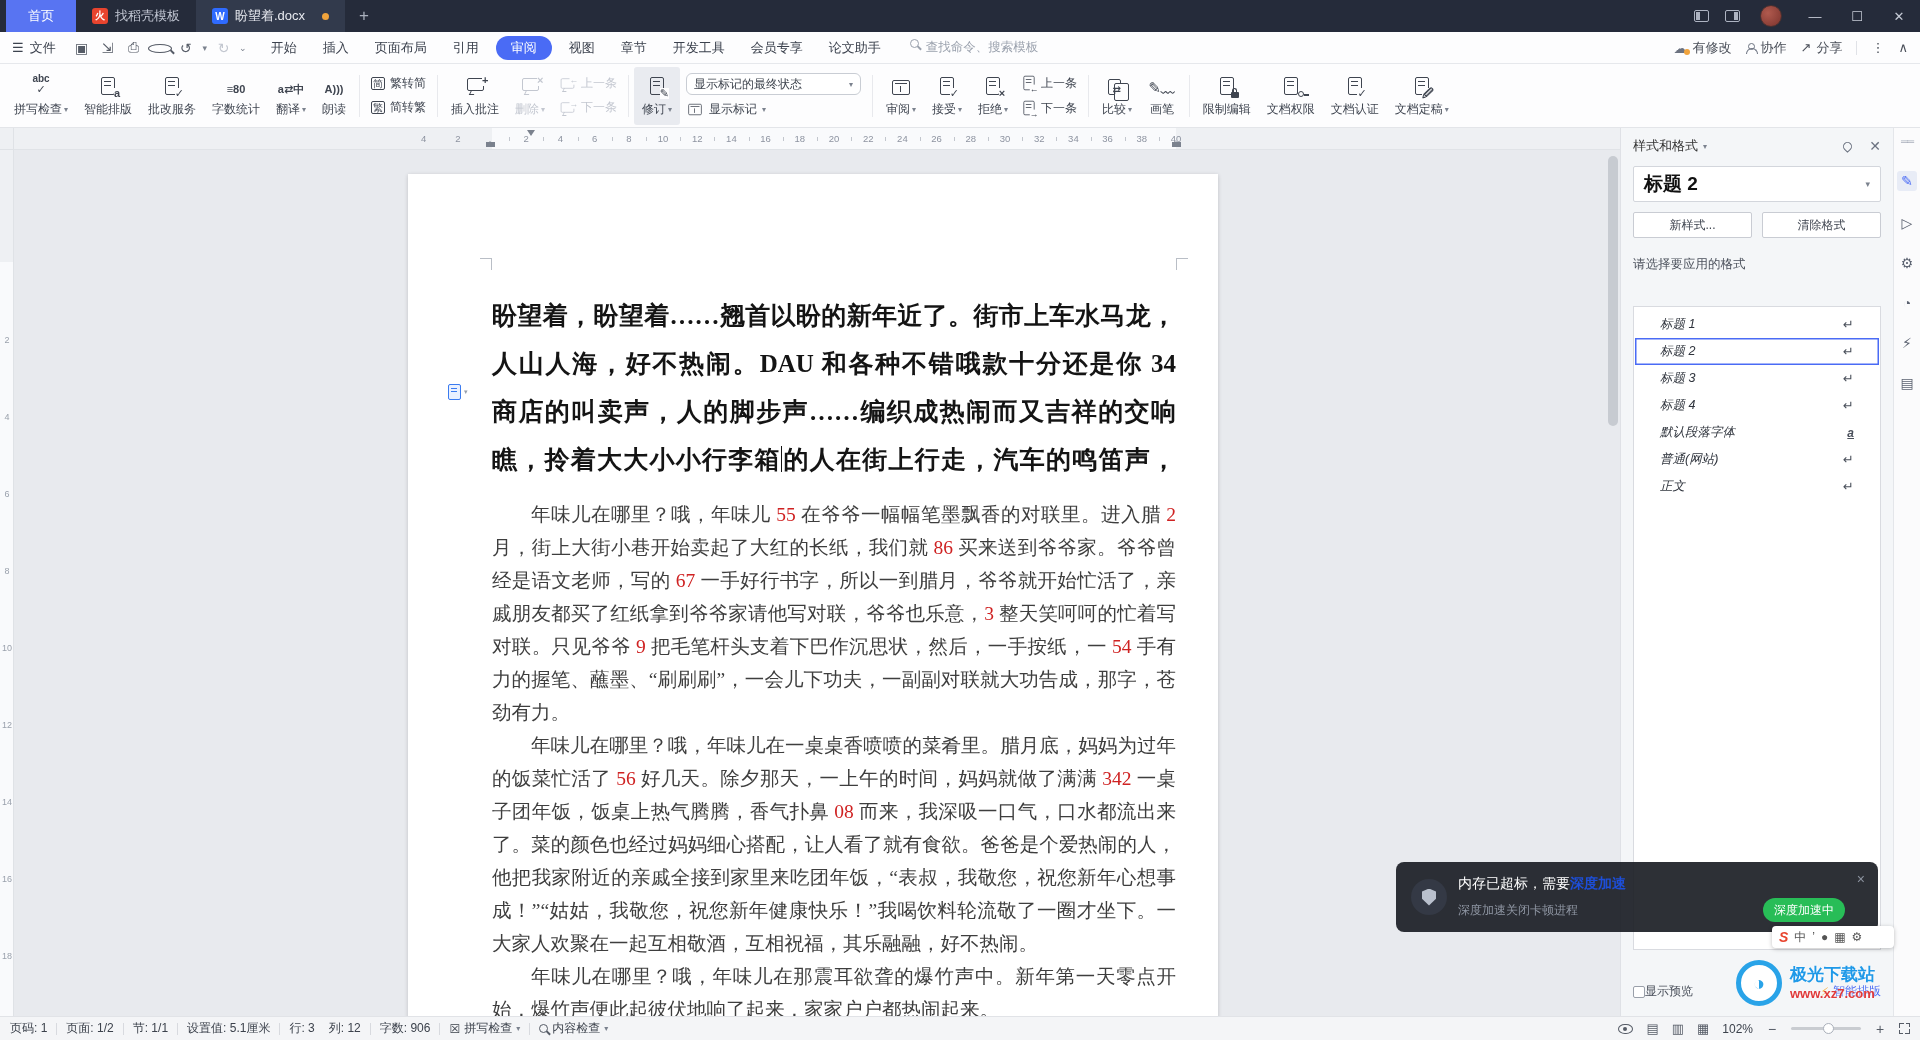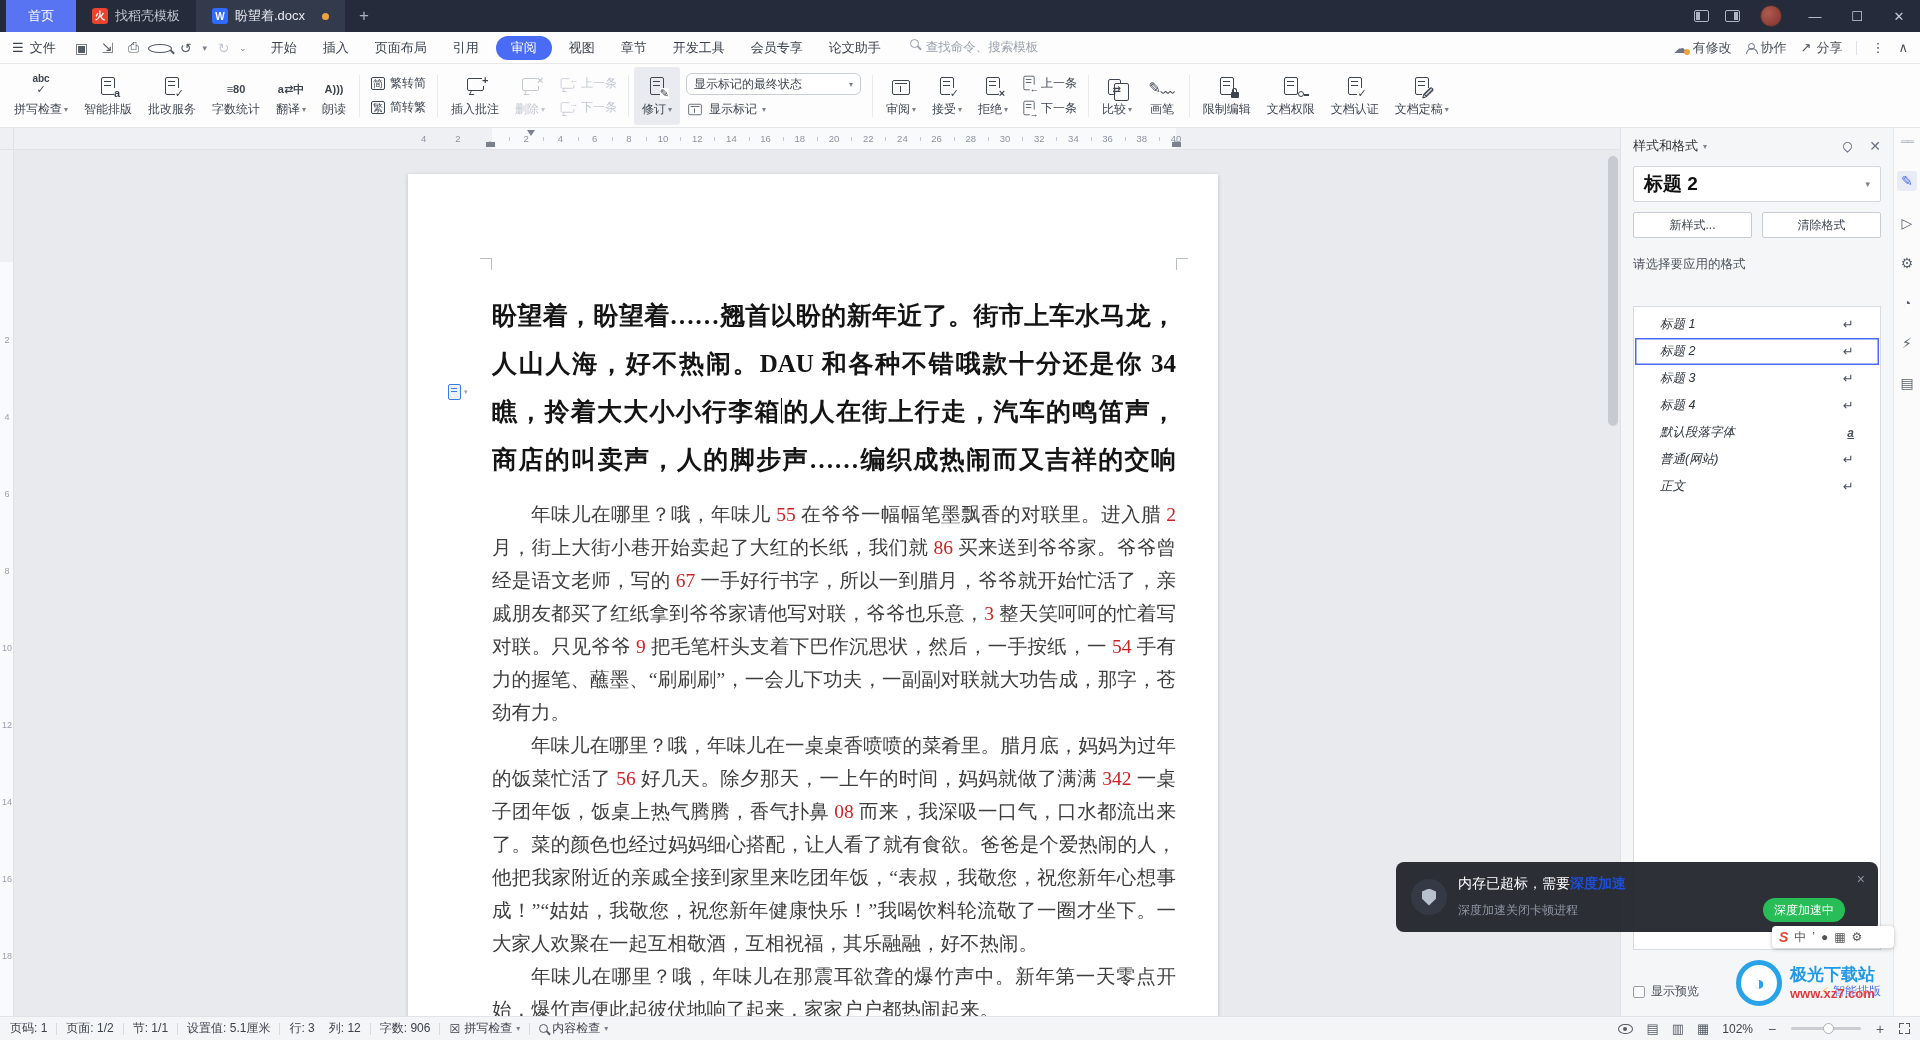--- a/index.html
+++ b/index.html
@@ -138,21 +138,21 @@
   .p-select{margin:2px 12px;height:36px;background:#fff;border:1px solid #d3d6dc;border-radius:2px;display:flex;align-items:center;padding:0 10px;font-size:19px;font-weight:700;color:#111;}
   .p-select b{margin-left:auto;font-size:9px;color:#7b828e;font-weight:400;}
   .p-btns{display:flex;gap:10px;margin:10px 12px 0;}
   .p-btns button{flex:1;height:26px;background:#fff;border:1px solid #c9ccd3;border-radius:2px;font-size:12px;color:#3f4550;font-family:inherit;}
   .p-hint{margin:18px 12px 8px;color:#4a505b;}
   .p-list{position:absolute;left:12px;right:12px;top:178px;bottom:66px;background:#fff;border:1px solid #d9dbe0;padding-top:4px;overflow:hidden;}
   .p-item{height:27px;display:flex;align-items:center;padding:0 25px;color:#2f343d;margin:0 1px;position:relative;font-style:italic;}
   .p-item .mk{margin-left:auto;color:#4a505b;font-size:13px;}
   .p-item .mk.a{font-weight:700;text-decoration:underline;font-size:12px;}
   .p-item.sel{box-shadow:inset 0 0 0 1.5px #4a6bf5;}
-  .p-bottom{position:absolute;left:12px;right:12px;bottom:16px;display:flex;align-items:center;gap:6px;color:#4a505b;font-size:12px;}
+  .p-bottom{position:absolute;left:12px;right:12px;bottom:16px;display:flex;align-items:center;color:#4a505b;font-size:12px;}
   .chk{width:12px;height:12px;border:1px solid #9aa0aa;background:#fff;border-radius:2px;}
   .smart{margin-left:auto;display:flex;align-items:center;gap:4px;color:#4a6bf5;}
   .smart .zap{color:#f6a623;font-size:12px;}
 
   
   .rstrip{position:absolute;top:128px;right:0;width:27px;bottom:24px;background:#fbfbfc;border-left:1px solid #e4e6ea;display:flex;flex-direction:column;align-items:center;padding-top:8px;gap:24px;color:#5b6270;font-size:14px;}
   .rstrip .handle{font-size:10px;color:#aab0bb;letter-spacing:-1px;}
   .rstrip .act{background:#e8ecf6;border-radius:3px;padding:2px 4px;color:#4a6bf5;}
 
   
@@ -566,22 +566,22 @@
     <div class="page">
       <span class="cm l"></span>
       <span class="cm r"></span>
       <div class="doc-flag">
           <span class="pg"></span>
           <span class="cr">▾</span>
         </div>
       <div class="title" id="doc-title">
           <div class="tline"><span>盼望着，盼望着……翘首以盼的新年近了。街市上车水马龙，</span></div>
           <div class="tline"><span>人山人海，好不热闹。DAU 和各种不错哦款十分还是你 34</span></div>
+          <div class="tline"><span>商店的叫卖声，人的脚步声……编织成热闹而又吉祥的交响</span></div>
           <div class="tline"><span>瞧，拎着大大小小行李箱</span><span class="caret"></span><span>的人在街上行走，汽车的鸣笛声，</span></div>
-          <div class="tline"><span>商店的叫卖声，人的脚步声……编织成热闹而又吉祥的交响</span></div>
         </div>
       <div class="bodytext" id="doc-body">
           <p><span>年味儿在哪里？哦，年味儿 </span><span class="red">55</span><span> 在爷爷一幅幅笔墨飘香的对联里。进入腊 </span><span class="red">2</span><span> 月，街上大街小巷开始卖起了大红的长纸，我们就 </span><span class="red">86</span><span> 买来送到爷爷家。爷爷曾经是语文老师，写的 </span><span class="red">67</span><span> 一手好行书字，所以一到腊月，爷爷就开始忙活了，亲戚朋友都买了红纸拿到爷爷家请他写对联，爷爷也乐意，</span><span class="red">3</span><span> 整天笑呵呵的忙着写对联。只见爷爷 </span><span class="red">9</span><span> 把毛笔杆头支着下巴作沉思状，然后，一手按纸，一 </span><span class="red">54</span><span> 手有力的握笔、蘸墨、“刷刷刷”，一会儿下功夫，一副副对联就大功告成，那字，苍劲有力。</span></p>
           <p><span>年味儿在哪里？哦，年味儿在一桌桌香喷喷的菜肴里。腊月底，妈妈为过年的饭菜忙活了 </span><span class="red">56</span><span> 好几天。除夕那天，一上午的时间，妈妈就做了满满 </span><span class="red">342</span><span> 一桌子团年饭，饭桌上热气腾腾，香气扑鼻 </span><span class="red">08</span><span> 而来，我深吸一口气，口水都流出来了。菜的颜色也经过妈妈细心搭配，让人看了就有食欲。爸爸是个爱热闹的人，他把我家附近的亲戚全接到家里来吃团年饭，“表叔，我敬您，祝您新年心想事成！”“姑姑，我敬您，祝您新年健康快乐！”我喝饮料轮流敬了一圈才坐下。一大家人欢聚在一起互相敬酒，互相祝福，其乐融融，好不热闹。</span></p>
           <p><span>年味儿在哪里？哦，年味儿在那震耳欲聋的爆竹声中。新年第一天零点开始，爆竹声便此起彼伏地响了起来，家家户户都热闹起来。</span></p>
         </div>
     </div>
     <div class="vscroll"></div>
   </div>
 

